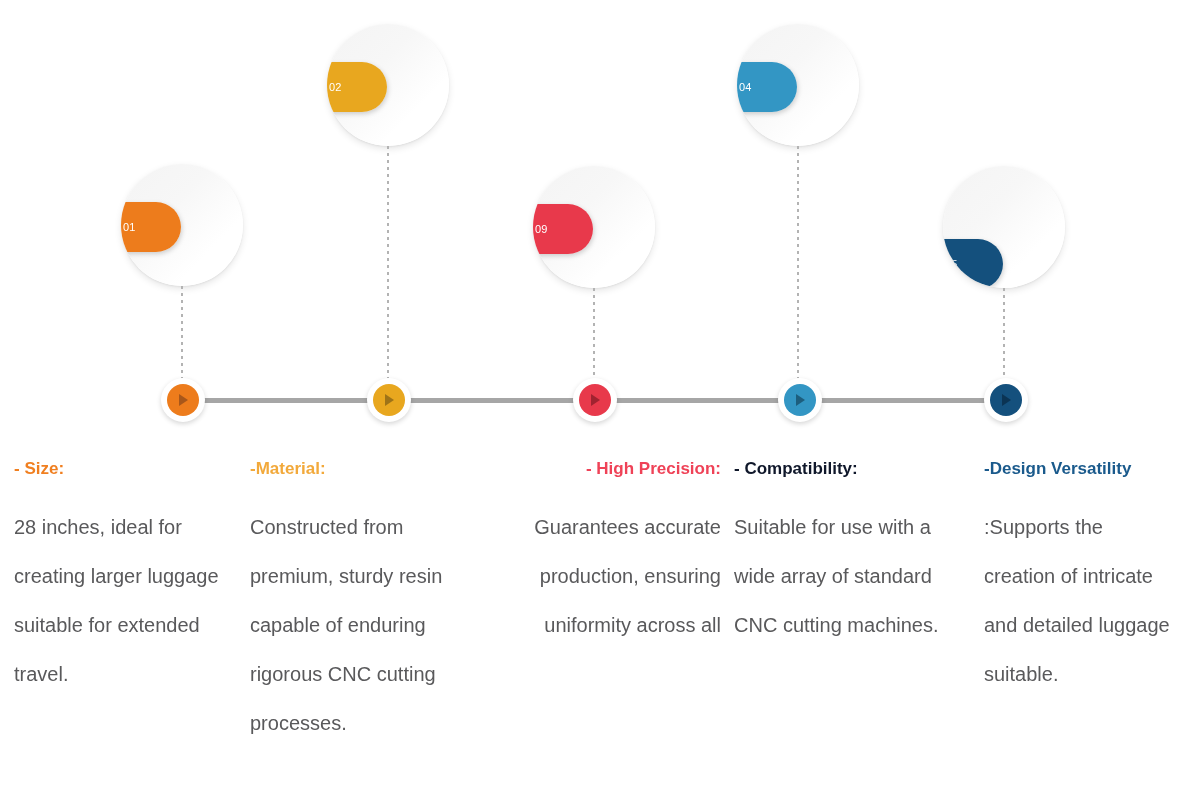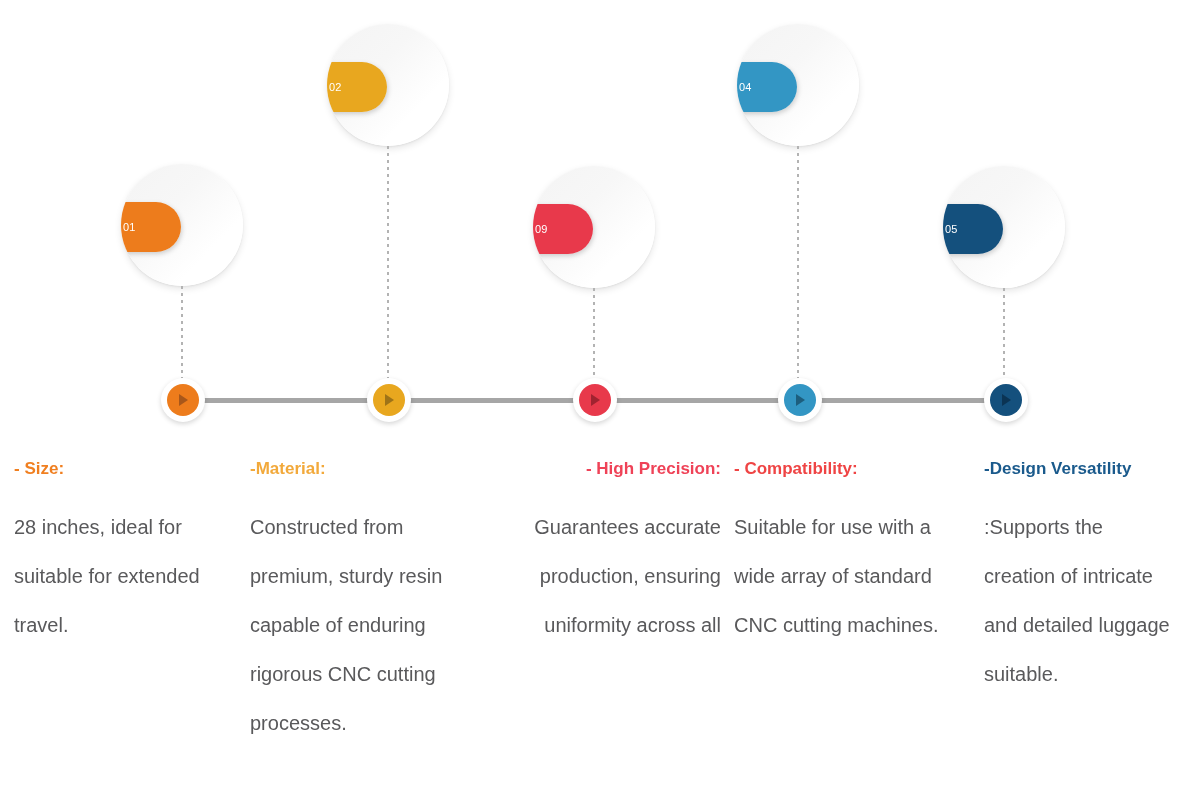--- a/index.html
+++ b/index.html
@@ -136,21 +136,21 @@
         <div class="pill" style="background: linear-gradient(rgb(232, 57, 75) 0%, rgb(232, 57, 75) 55%, rgb(232, 57, 75) 100%);">
           <span class="pill-num">09</span>
         </div>
       </div>
       <div class="bubble" style="left: 737px; top: 24px;">
         <div class="pill" style="background: linear-gradient(rgb(51, 150, 196) 0%, rgb(51, 150, 196) 55%, rgb(51, 150, 196) 100%);">
           <span class="pill-num">04</span>
         </div>
       </div>
       <div class="bubble" style="left: 943px; top: 166px;">
-        <div class="pill" style="background: linear-gradient(rgb(20, 80, 125) 0%, rgb(20, 80, 125) 55%, rgb(20, 80, 125) 100%);">
+        <div class="pill" style="background: linear-gradient(rgb(20, 80, 125) 0%, rgb(20, 80, 125) 55%, rgb(20, 80, 125) 100%); margin-top: 35px;">
           <span class="pill-num">05</span>
         </div>
       </div>
     </div>
   <div id="connectors">
       <div class="connector" style="left: 181px; top: 286px; height: 92px;"></div>
       <div class="connector" style="left: 387px; top: 146px; height: 232px;"></div>
       <div class="connector" style="left: 593px; top: 288px; height: 90px;"></div>
       <div class="connector" style="left: 797px; top: 146px; height: 232px;"></div>
       <div class="connector" style="left: 1003px; top: 288px; height: 90px;"></div>
@@ -190,20 +190,21 @@
             <path d="M4 2 L13 8 L4 14 Z" fill="#0B3454"></path>
           </svg>
         </div>
       </div>
     </div>
   <div id="columns">
       <div class="col" style="left: 14px; width: 230px;">
         <div class="col-head" style="color: rgb(240, 127, 32);">- Size:</div>
         <div class="col-body">
           <div>28 inches, ideal for</div>
+          <div>creating larger luggage</div>
           <div>suitable for extended</div>
           <div>travel.</div>
         </div>
       </div>
       <div class="col" style="left: 250px; width: 230px;">
         <div class="col-head" style="color: rgb(242, 169, 59);">-Material:</div>
         <div class="col-body">
           <div>Constructed from</div>
           <div>premium, sturdy resin</div>
           <div>capable of enduring</div>
@@ -213,21 +214,21 @@
       </div>
       <div class="col" style="left: 486px; width: 235px; text-align: right;">
         <div class="col-head" style="color: rgb(239, 66, 87);">- High Precision:</div>
         <div class="col-body">
           <div>Guarantees accurate</div>
           <div>production, ensuring</div>
           <div>uniformity across all</div>
         </div>
       </div>
       <div class="col" style="left: 734px; width: 235px;">
-        <div class="col-head" style="color: #ef4444;">- Compatibility:</div>
+        <div class="col-head" style="color: #0f172a;">- Compatibility:</div>
         <div class="col-body">
           <div>Suitable for use with a</div>
           <div>wide array of standard</div>
           <div>CNC cutting machines.</div>
         </div>
       </div>
       <div class="col" style="left: 984px; width: 210px;">
         <div class="col-head" style="color: rgb(26, 90, 140);">-Design Versatility</div>
         <div class="col-body">
           <div>:Supports the</div>

